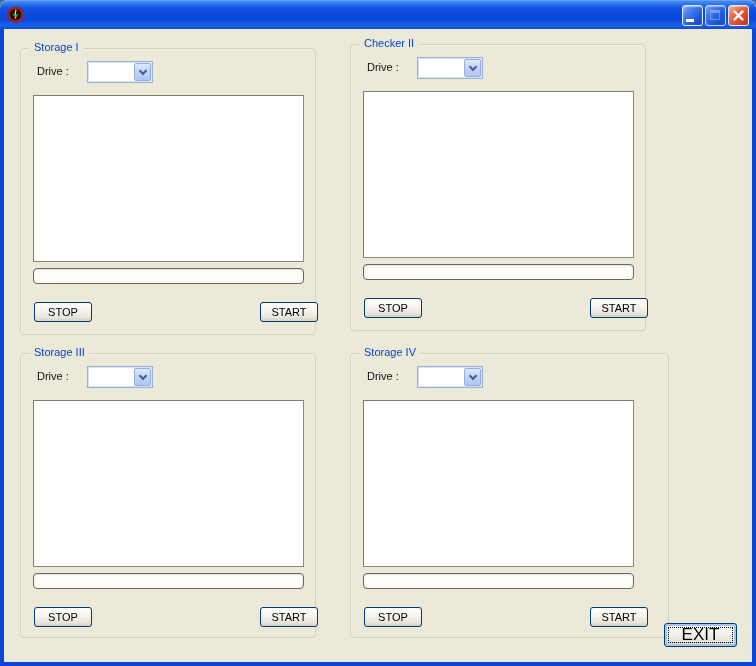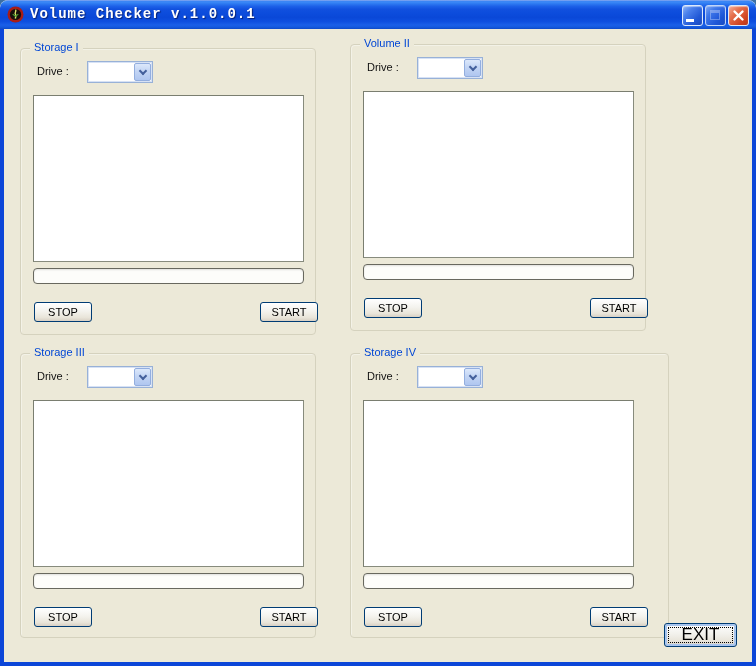--- a/index.html
+++ b/index.html
@@ -144,21 +144,20 @@
 
   <div class="titlebar">
     <span class="app-icon">
       <svg width="17" height="17" viewBox="0 0 17 17">
         <circle cx="8.5" cy="8.5" r="8" fill="#A81D17"></circle>
         <circle cx="8.5" cy="8.5" r="5.6" fill="#17100B"></circle>
         <path d="M8.5 3.6 C10 5.6 7 6.4 8.5 8.4 C9.6 9.8 8.2 11 8.5 12.6" stroke="#D8E06A" stroke-width="1.4" fill="none"></path>
         <path d="M5.8 8.2 C6.8 9.4 8 9.2 8.5 10.6 M11.2 8.2 C10.2 9.4 9 9.2 8.5 10.6" stroke="#4F9E2F" stroke-width="1.2" fill="none"></path>
       </svg>
     </span>
-    <span class="title-text">Volume Checker v.1.0.0.1</span>
 
     <button class="tbtn blue btn-min">
       <span class="glyph-min"></span>
     </button>
     <button class="tbtn blue btn-max">
       <span class="glyph-max"></span>
     </button>
     <button class="tbtn red btn-close">
       <span class="glyph-close">
         <svg width="13" height="13" viewBox="0 0 13 13">
@@ -182,21 +181,21 @@
     </div>
     <div class="listbox"></div>
     <div class="progress">
         <div class="fill" style="width: 0%;"></div>
       </div>
     <button class="xpbtn btn-stop">STOP</button>
     <button class="xpbtn btn-start">START</button>
   </div>
 
   <div class="groupbox p2">
-    <span class="gtitle">Volume II</span>
+    <span class="gtitle">Checker II</span>
     <span class="drive-label">Drive :</span>
     <div class="combo">
       <span class="combo-value"></span>
       <span class="combo-btn">
           <i class="chev"></i>
         </span>
     </div>
     <div class="listbox"></div>
     <div class="progress">
         <div class="fill" style="width: 0%;"></div>

